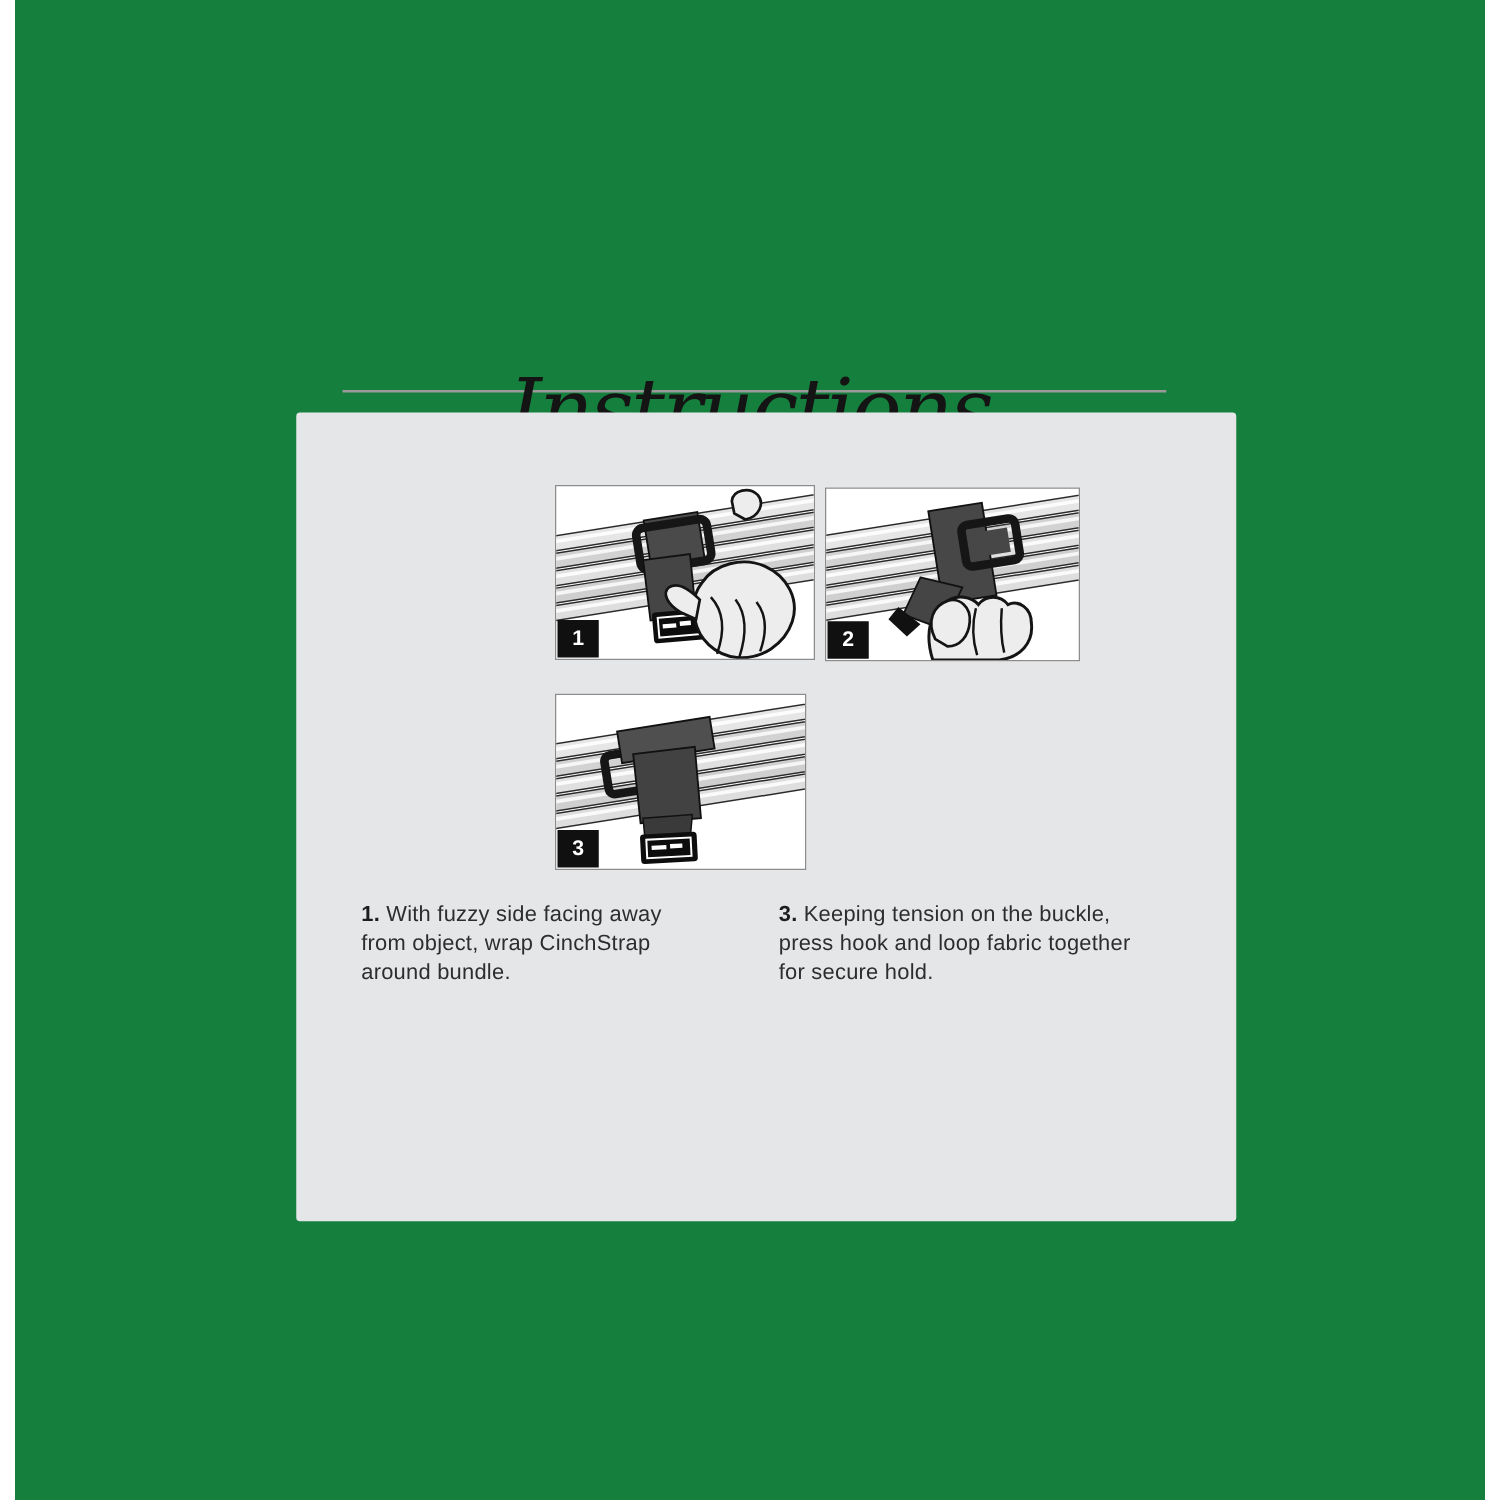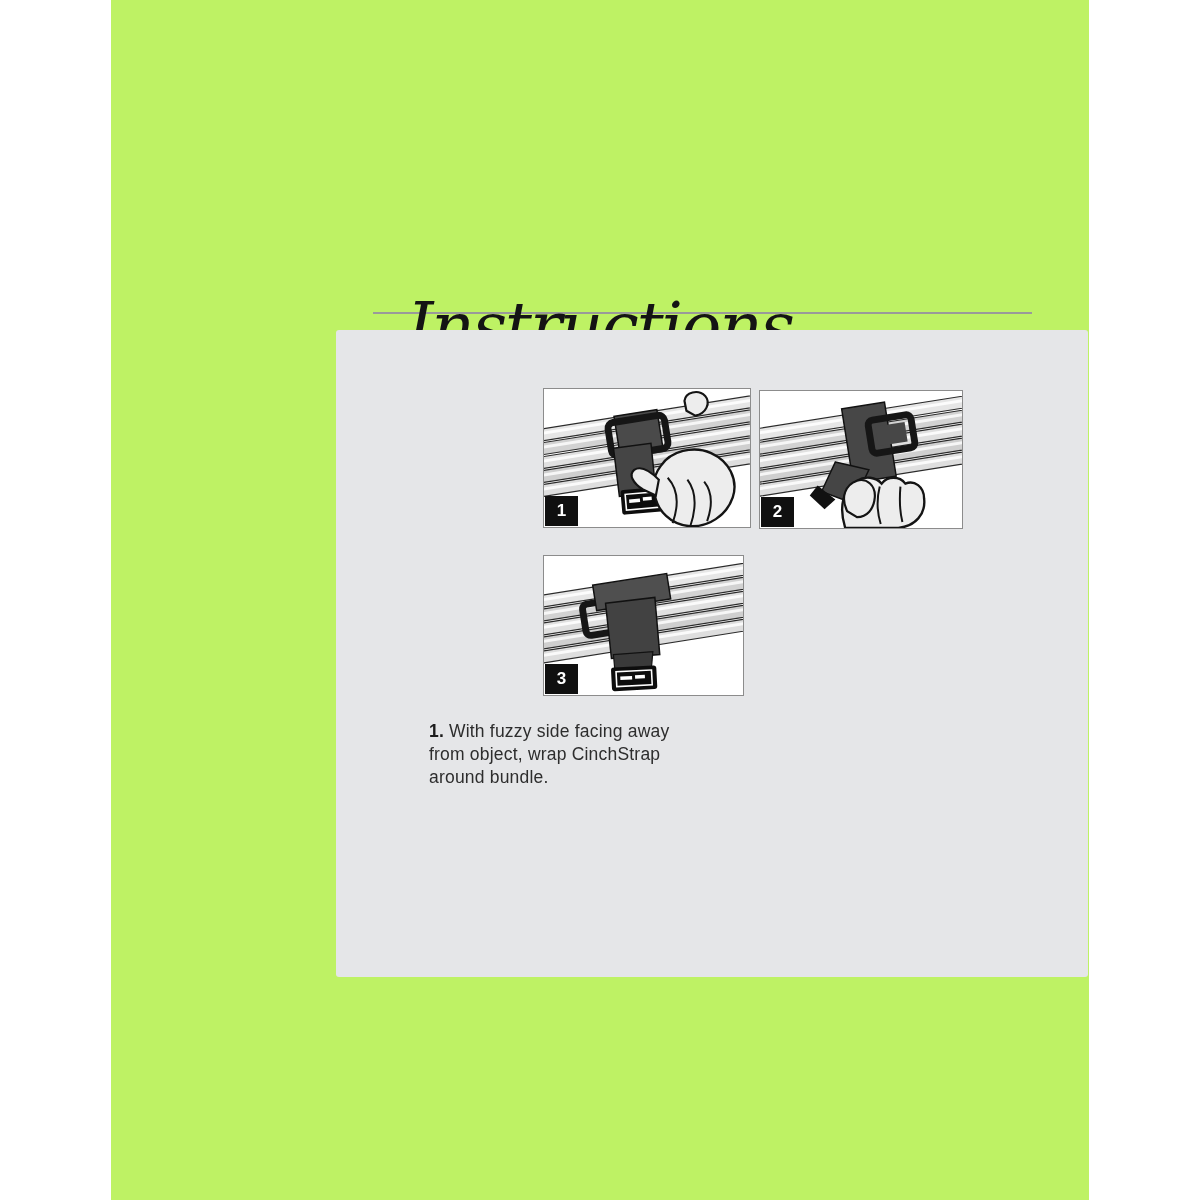--- a/index.html
+++ b/index.html
@@ -1,34 +1,34 @@
 <!DOCTYPE html>
 <html><head>
 <meta charset="utf-8">
 <style>
   html,body{margin:0;padding:0;background:#fff;}
-  .page{position:relative;width:978px;height:1200px;background:#bef264;overflow:hidden;
+  .page{position:relative;width:1176px;height:1200px;background:#15803d;overflow:hidden;
         font-family:"Liberation Sans",sans-serif;margin:0 auto;}
   .rule{position:absolute;left:262px;top:312px;width:659px;height:2px;background:#9a9a9a;}
   .title{position:absolute;left:0;top:250px;width:100%;text-align:center;
          font-family:"DejaVu Serif",serif;font-style:italic;font-weight:400;
          font-size:67px;line-height:65px;letter-spacing:-2px;color:#141414;}
   .panel{position:absolute;left:225px;top:330px;width:752px;height:647px;
          background:#e5e6e8;border-radius:3px;}
   .fig{position:absolute;background:#ffffff;border:1px solid #8c8c8c;box-sizing:border-box;}
   .fig1{left:167px;top:42px;width:208px;height:140px;}
   .fig2{left:383px;top:44px;width:204px;height:139px;}
   .fig3{left:167px;top:209px;width:201px;height:141px;}
   .fig svg{display:block;width:100%;height:100%;}
   .badge{position:absolute;left:1px;bottom:1px;width:33px;height:30px;background:#101010;
          color:#ffffff;font-weight:700;font-size:17px;display:flex;align-items:center;
          justify-content:center;letter-spacing:0;}
   .cap{position:absolute;margin:0;font-size:17.5px;line-height:23px;color:#2d2d2d;
        letter-spacing:.2px;}
-  .cap1{left:52px;top:390px;margin-left:41px;}
+  .cap1{left:52px;top:390px;}
   .cap2{left:52px;top:486px;}
   .cap3{left:386px;top:390px;}
   .cap-num{font-weight:700;color:#1d1d1d;margin-right:5px;}
   .cap-text{white-space:pre-line;}
 </style>
 </head>
 <body>
 
 <div class="page">
 
@@ -138,15 +138,20 @@
         </g>
       </svg>
       <figcaption class="badge">3</figcaption>
     </figure>
 
     <p class="cap cap1">
       <span class="cap-num">1.</span><span class="cap-text">With fuzzy side facing away
 from object, wrap CinchStrap
 around bundle.</span>
     </p>
+    <p class="cap cap3">
+      <span class="cap-num">3.</span><span class="cap-text">Keeping tension on the buckle,
+press hook and loop fabric together
+for secure hold.</span>
+    </p>
 
   </section>
 </div>
 
 </body></html>

